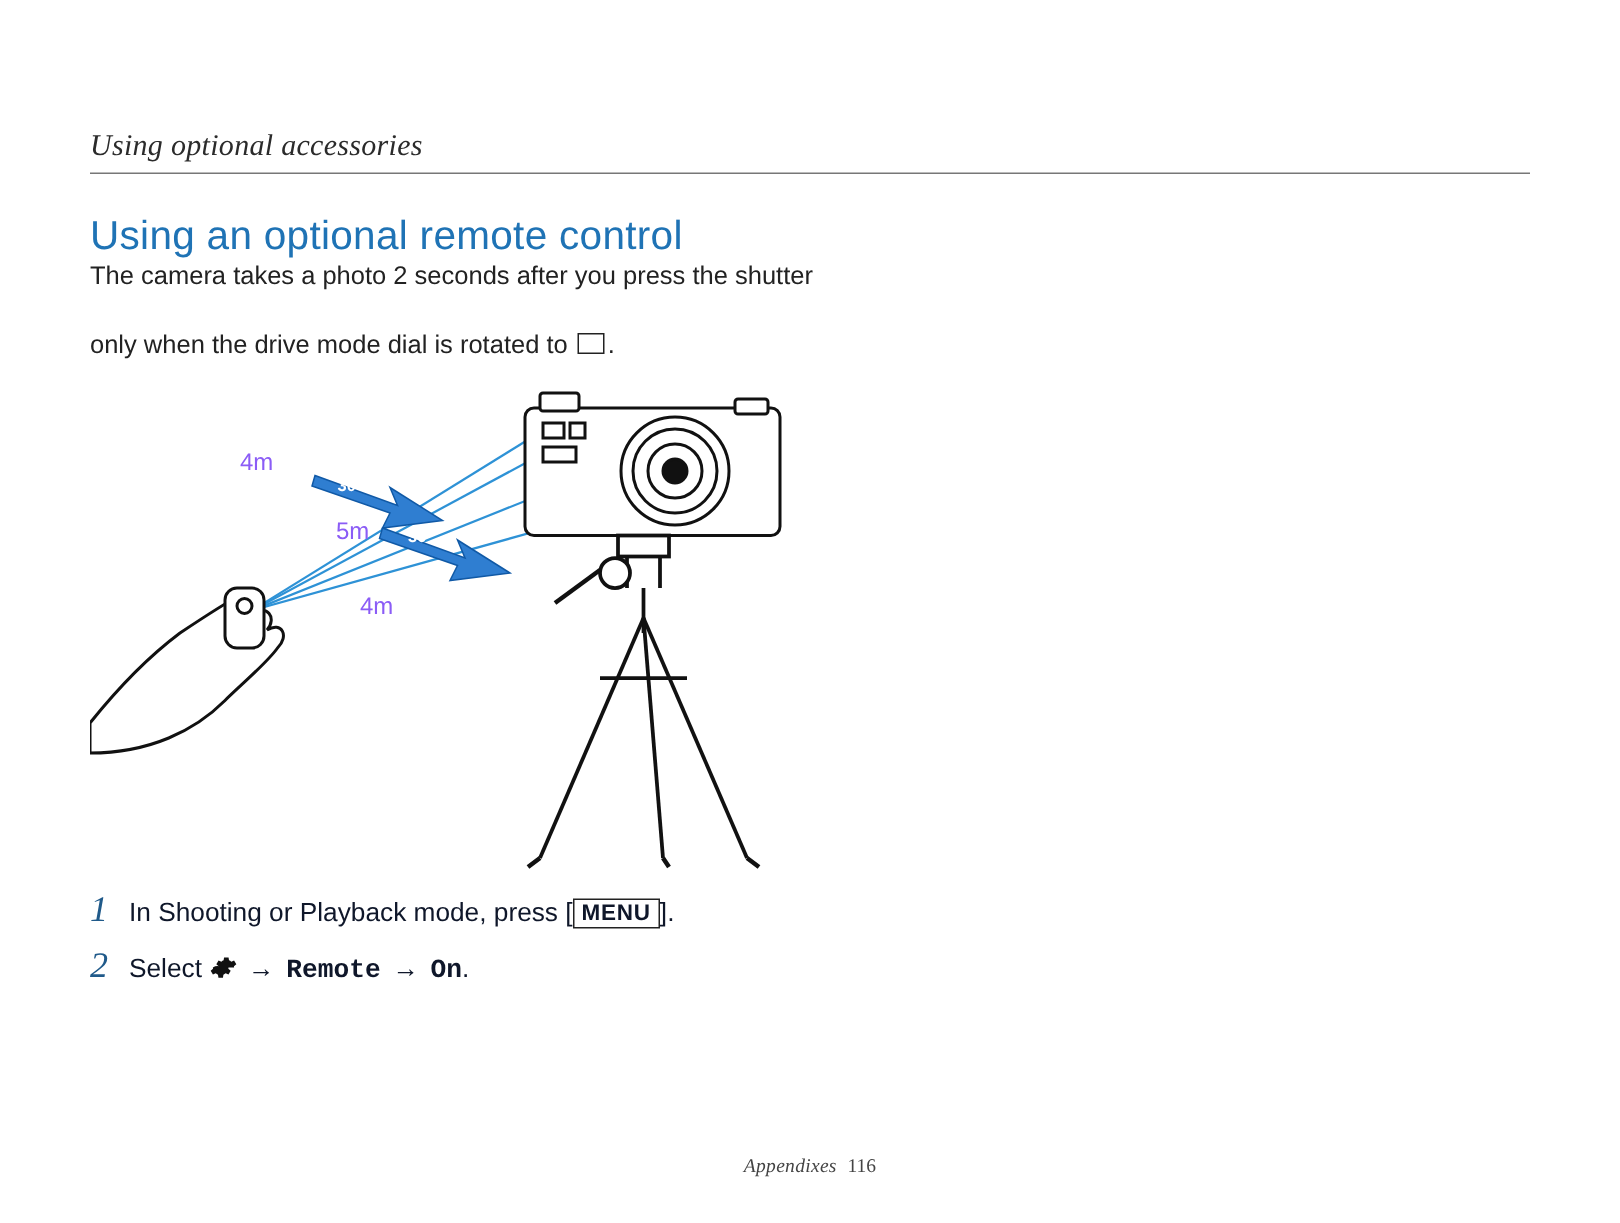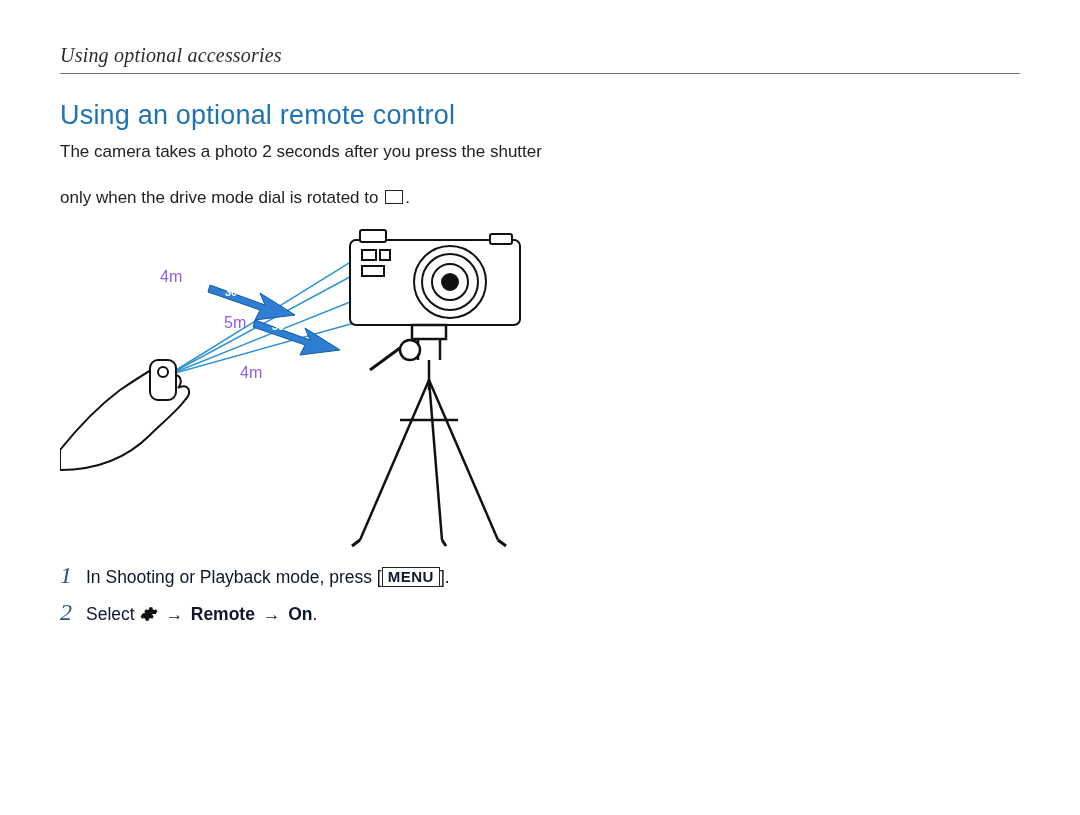--- a/index.html
+++ b/index.html
@@ -10,39 +10,38 @@
     background: #ffffff;
     font-family: Arial, Helvetica, sans-serif;
     color: #1a1a1a;
     position: relative;
   }
   .page {
     position: relative;
     width: 1080px;
     height: 815px;
     box-sizing: border-box;
-    padding: 44px 60px 0 60px;
+    padding: 86px 60px 0 60px;
   }
   .section-header {
     font-size: 20px;
     font-weight: 300;
     font-style: italic;
     letter-spacing: 0.2px;
     color: #2b2b2b;
     padding-bottom: 6px;
     border-bottom: 1px solid #777;
     width: 960px;
     font-family: "Times New Roman", serif;
   }
   .title {
     color: #1f73b5;
     font-size: 27px;
     font-weight: 400;
     margin-top: 26px;
-    margin-bottom: 10px;
     letter-spacing: 0.2px;
   }
   .body-text {
     font-size: 17px;
     line-height: 1.35;
     color: #222;
     max-width: 510px;
     font-weight: 300;
   }
   .dial-icon {
@@ -111,20 +110,21 @@
   }
   .gear-icon svg {
     vertical-align: -3px;
   }
   .arrow {
     display: inline-block;
     margin: 0 3px;
   }
   .bold {
     font-weight: 700;
+    font-family: Liberation Mono, monospace;
   }
   .footer {
     position: absolute;
     bottom: 30px;
     left: 0;
     width: 1080px;
     text-align: center;
     font-size: 13px;
     color: #444;
     font-family: "Times New Roman", serif;
@@ -231,14 +231,18 @@
             </svg></span>
         <span class="arrow">→</span>
         <span class="bold">Remote</span>
         <span class="arrow">→</span>
         <span class="bold">On</span><span>.</span>
       </div>
     </div>
 
   </div>
 
+  <div class="footer">
+    <span class="appx">Appendixes</span>
+    <span>116</span>
+  </div>
 
 </div>
 
 </body></html>

